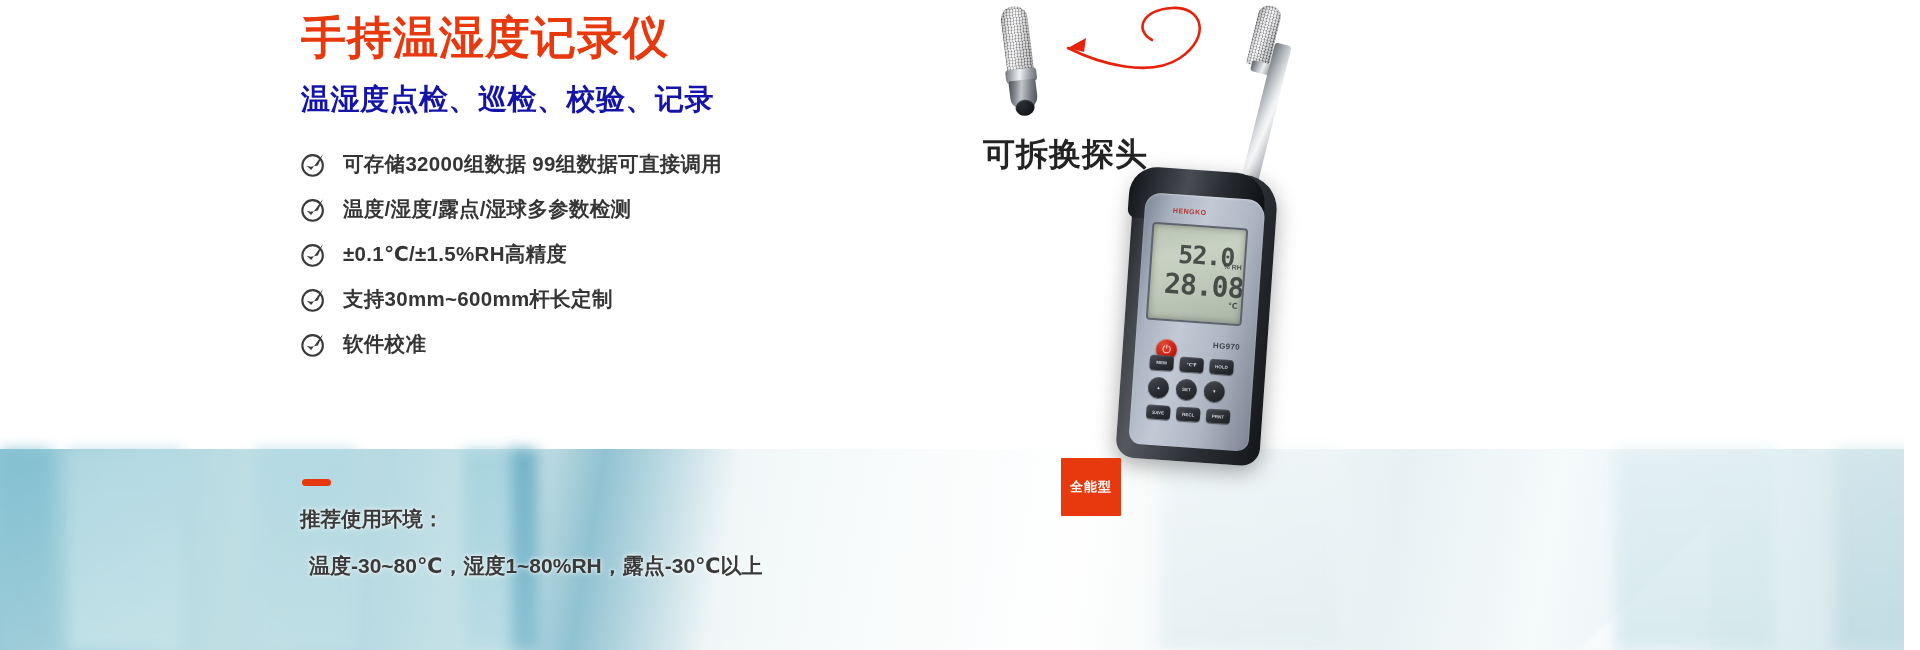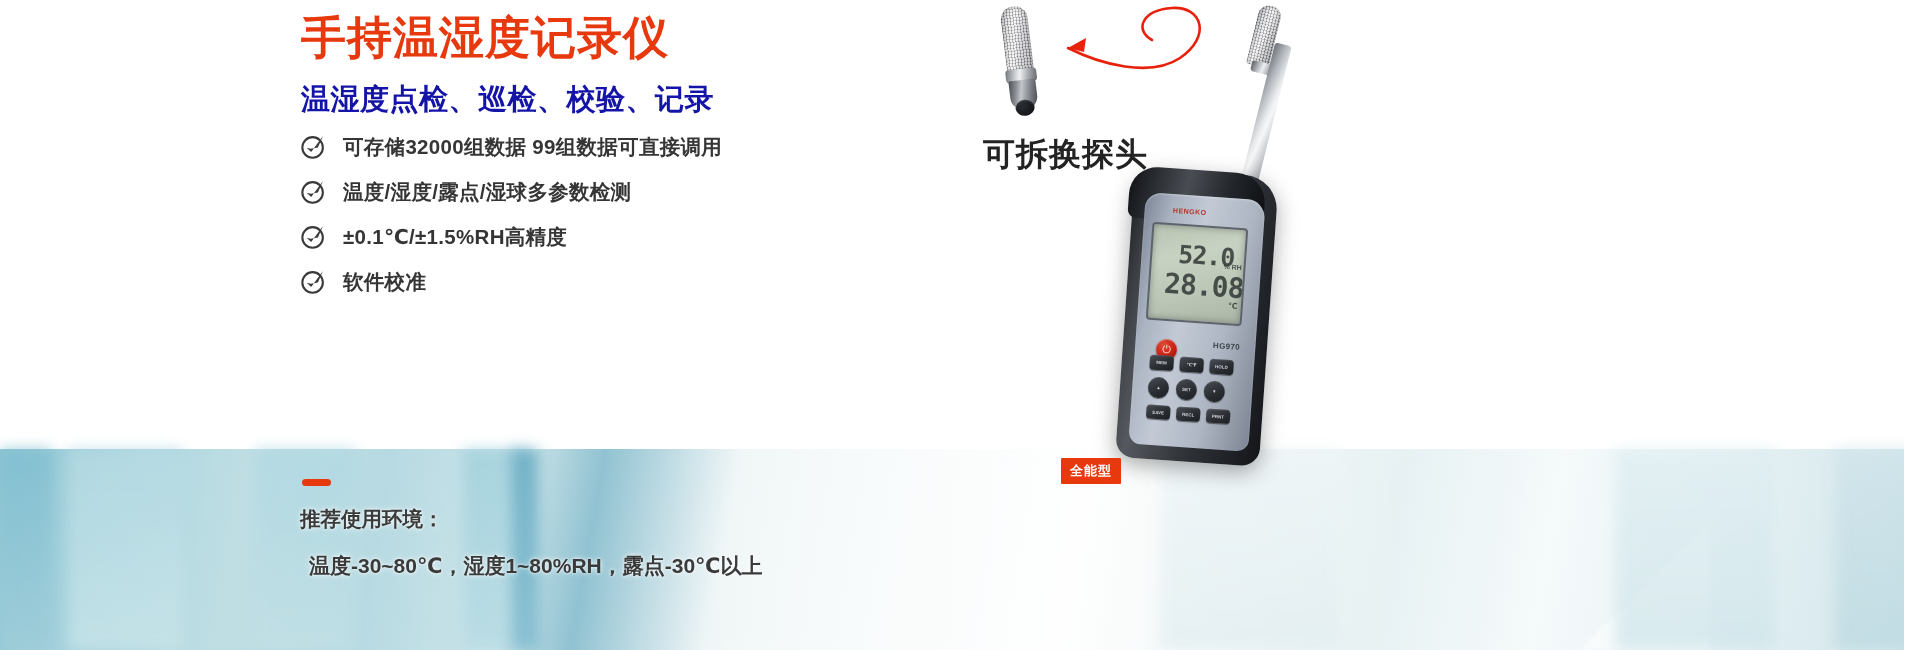--- a/index.html
+++ b/index.html
@@ -93,21 +93,21 @@
   }
 
   .features {
     position: absolute;
     left: 300px; top: 133px;
     width: 620px;
   }
 
   .feature-row {
     display: flex;
-    align-items: flex-start;
+    align-items: flex-end;
     height: 45px;
   }
 
   .check-icon {
     width: 27px; height: 27px;
     flex: 0 0 27px;
     position: relative;
     margin-right: 16px;
   }
   .check-icon svg { display:block; width:27px; height:27px; overflow:visible; }
@@ -337,21 +337,21 @@
     text-align:center;
     letter-spacing:.1px;
     display:flex; align-items:center; justify-content:center;
   }
   .key.round { border-radius: 50%; }
 
   
   .badge {
     position: absolute;
     left: 1061px; top: 458px;
-    padding: 4px 9px;
+    padding: 20px 9px;
     background: #e8380d;
     color: #ffffff;
     font-size: 13px;
     font-weight: bold;
     letter-spacing: 1px;
     white-space: nowrap;
     border-radius: 1px;
   }
 </style>
 </head>
@@ -402,20 +402,29 @@
     <div class="feature-row">
       <span class="check-icon">
         <svg viewBox="0 0 30 30">
           <circle cx="14" cy="16" r="11.4" fill="none" stroke="#3a3a3a" stroke-width="2.3"></circle>
           <path d="M7.4 16.4 L12.4 21.2 L25.5 3.4 L19.9 16.0 L12.0 17.6 Z" fill="#3a3a3a"></path>
         </svg>
       </span>
       <span class="feature-text">±0.1℃/±1.5%RH高精度</span>
     </div>
 
+    <div class="feature-row">
+      <span class="check-icon">
+        <svg viewBox="0 0 30 30">
+          <circle cx="14" cy="16" r="11.4" fill="none" stroke="#3a3a3a" stroke-width="2.3"></circle>
+          <path d="M7.4 16.4 L12.4 21.2 L25.5 3.4 L19.9 16.0 L12.0 17.6 Z" fill="#3a3a3a"></path>
+        </svg>
+      </span>
+      <span class="feature-text">支持30mm~600mm杆长定制</span>
+    </div>
 
     <div class="feature-row">
       <span class="check-icon">
         <svg viewBox="0 0 30 30">
           <circle cx="14" cy="16" r="11.4" fill="none" stroke="#3a3a3a" stroke-width="2.3"></circle>
           <path d="M7.4 16.4 L12.4 21.2 L25.5 3.4 L19.9 16.0 L12.0 17.6 Z" fill="#3a3a3a"></path>
         </svg>
       </span>
       <span class="feature-text">软件校准</span>
     </div>

